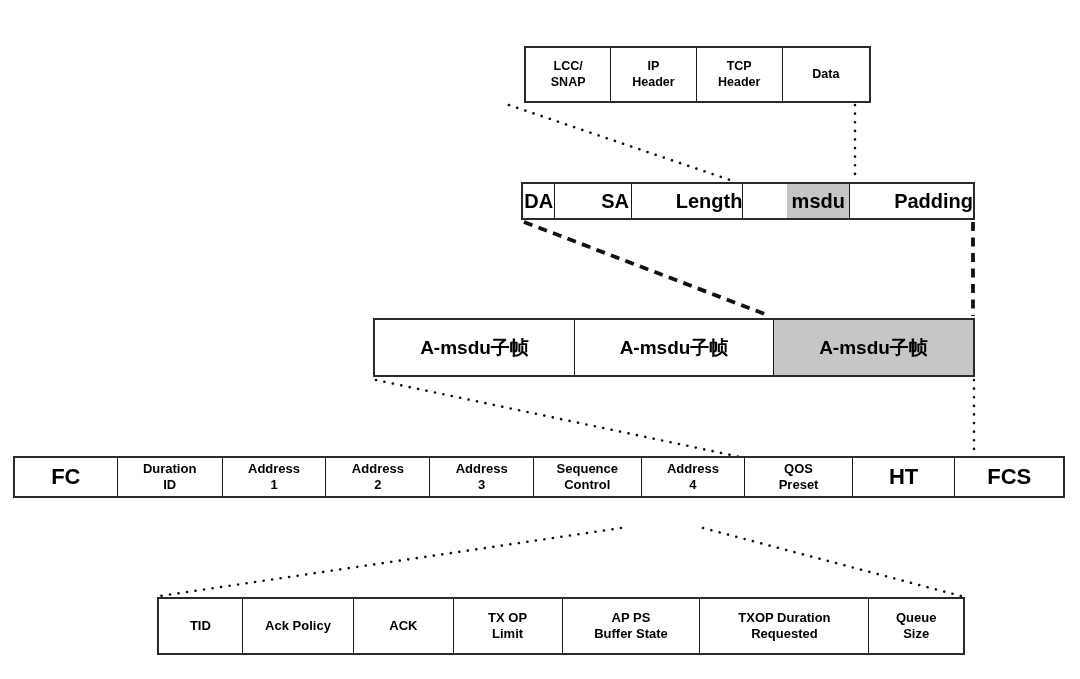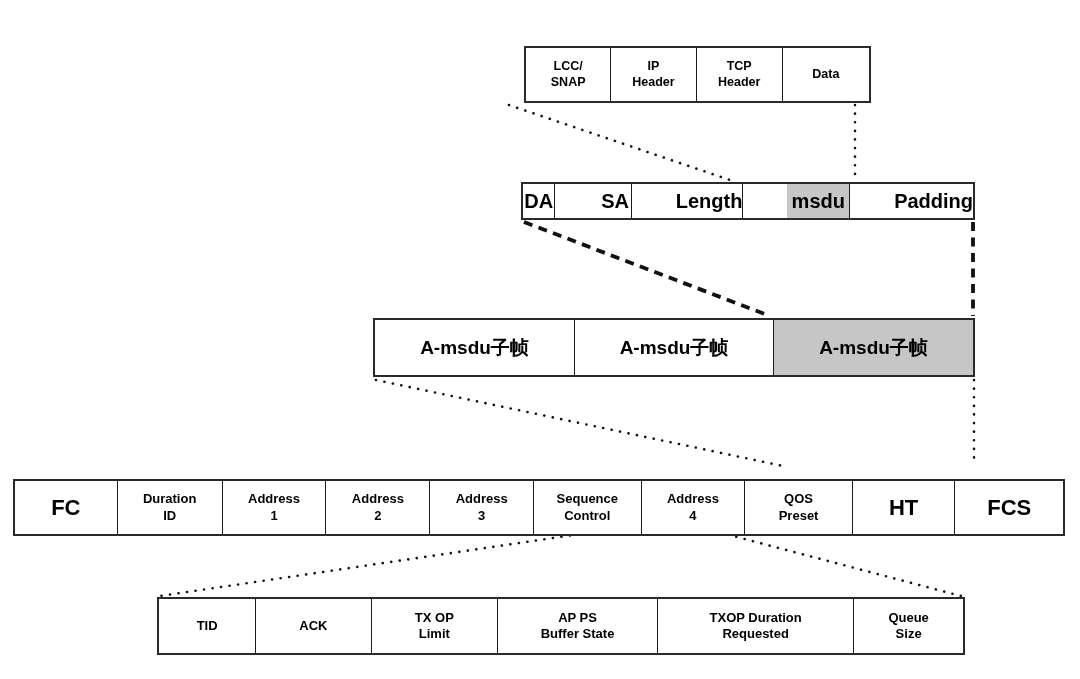--- a/index.html
+++ b/index.html
@@ -100,21 +100,21 @@
     <div class="cell hl" style="flex:120">msdu</div>
     <div class="cell" style="flex:118">Padding</div>
   </div>
 
   <div class="frame-row row-amsdu" style="left:373px; top:318px; width:602px; height:59px;">
     <div class="cell" style="flex:201">A-msdu子帧</div>
     <div class="cell" style="flex:200">A-msdu子帧</div>
     <div class="cell hl" style="flex:201">A-msdu子帧</div>
   </div>
 
-  <div class="frame-row row-mac" style="left:13px; top:479px; width:1052px; height:57px;">
+  <div class="frame-row row-mac" style="left:13px; top:456px; width:1052px; height:42px;">
     <div class="cell big" style="flex:85">FC</div>
     <div class="cell" style="flex:87">Duration
 ID</div>
     <div class="cell" style="flex:86">Address
 1</div>
     <div class="cell" style="flex:86">Address
 2</div>
     <div class="cell" style="flex:86">Address
 3</div>
     <div class="cell" style="flex:89">Sequence
@@ -122,20 +122,21 @@
     <div class="cell" style="flex:86">Address
 4</div>
     <div class="cell" style="flex:89">QOS
 Preset</div>
     <div class="cell big" style="flex:85">HT</div>
     <div class="cell big" style="flex:90">FCS</div>
   </div>
 
   <div class="frame-row row-qos" style="left:157px; top:597px; width:808px; height:58px;">
     <div class="cell" style="flex:69">TID</div>
+    <div class="cell" style="flex:92">Ack Policy</div>
     <div class="cell" style="flex:82">ACK</div>
     <div class="cell" style="flex:90">TX OP
 Limit</div>
     <div class="cell" style="flex:114">AP PS
 Buffer State</div>
     <div class="cell" style="flex:140">TXOP Duration
 Requested</div>
     <div class="cell" style="flex:78">Queue
 Size</div>
   </div>

